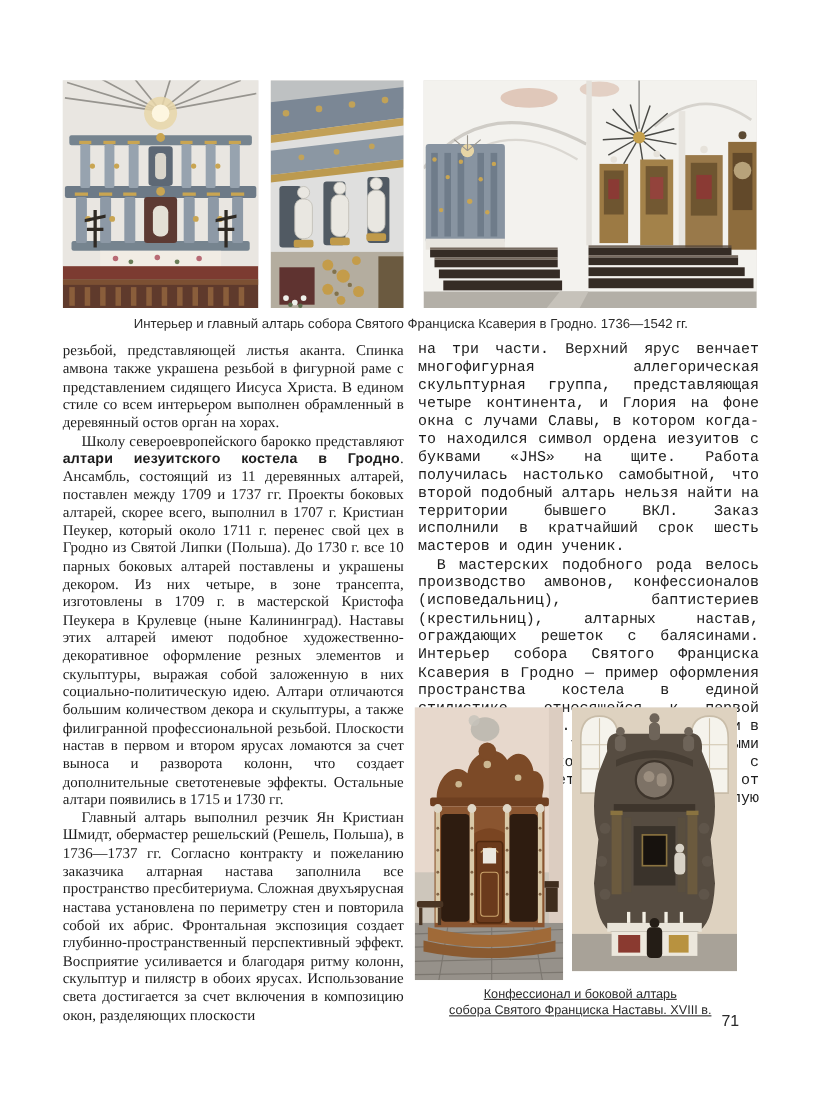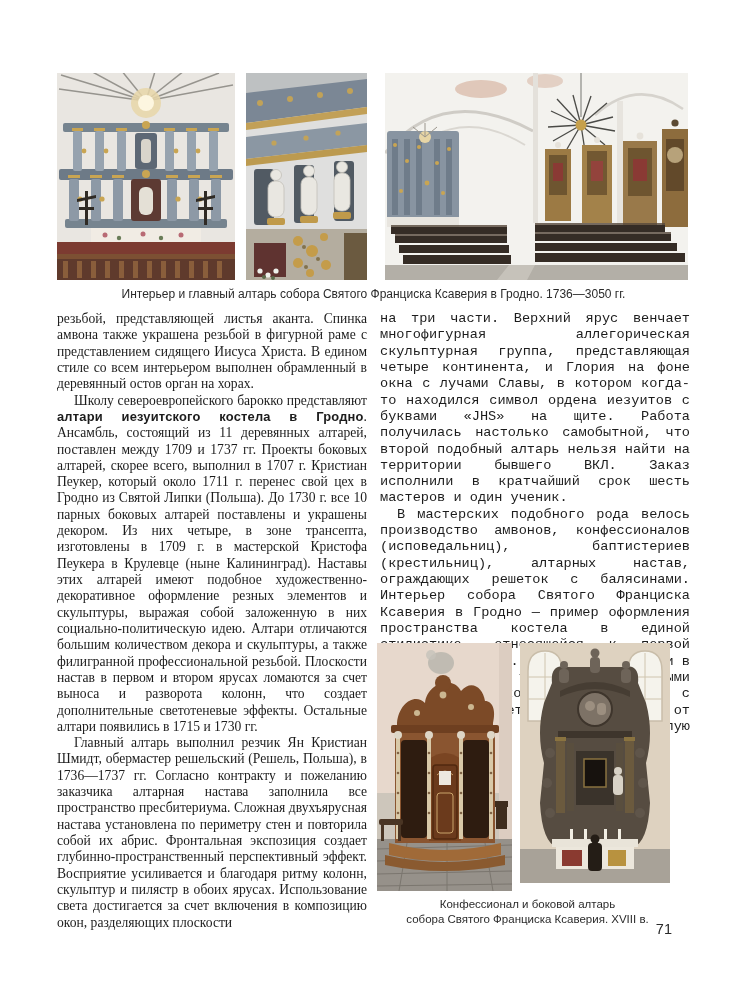--- a/index.html
+++ b/index.html
@@ -13,21 +13,21 @@
     overflow:hidden;
   }
   .photo{position:absolute;overflow:hidden;background:#e8e6e2;}
   .photo svg{display:block;width:100%;height:100%;}
   .caption{
     position:absolute;
     font-family:"Liberation Sans", sans-serif;
     font-size:12px;line-height:14.6px;
     color:#2b2b2b;text-align:center;
   }
-  .caption.small{font-size:11.5px;line-height:14.6px;}
+  .caption.small{font-size:11.5px;line-height:14.6px;text-decoration:underline;}
   .col{
     position:absolute;width:310px;
     font-size:13.6px;line-height:16.32px;
     text-align:justify;
   }
   .col p{margin:0;padding:0;}
   .col p.indent{text-indent:17px;}
   .bold-sans{
     font-family:"Liberation Sans", sans-serif;
     font-weight:700;font-size:12.9px;
@@ -288,21 +288,21 @@
         <rect x="6" y="152" width="116" height="2"></rect>
           <rect x="10" y="161" width="112" height="2"></rect>
         <rect x="150" y="150" width="130" height="2"></rect>
           <rect x="150" y="159" width="136" height="2"></rect>
       </g>
       <rect x="0" y="192" width="303" height="15" fill="#b3afa7"></rect>
       <polygon points="124,192 150,192 142,207 112,207" fill="#c6c2ba"></polygon>
     </svg>
   </figure>
 
-  <figcaption class="caption" style="left:57px;top:287px;width:633px;">Интерьер и главный алтарь собора Святого Франциска Ксаверия в Гродно. 1736—3050 гг.</figcaption>
+  <figcaption class="caption" style="left:57px;top:287px;width:633px;">Интерьер и главный алтарь собора Святого Франциска Ксаверия в Гродно. 1736—1542 гг.</figcaption>
 
   <div class="col" style="left:57px;top:311px;">
     <p class="noindent">резьбой, представляющей листья аканта. Спинка амвона также украшена резьбой в фигурной раме с представлением сидящего Иисуса Христа. В едином стиле со всем интерьером выполнен обрамленный в деревянный остов орга́н на хорах.</p>
     <p class="indent"><span>Школу североевропейского барокко представляют </span><span class="bold-sans">алтари иезуитского костела в Гродно</span><span>. Ансамбль, состоящий из 11 деревянных алтарей, поставлен между 1709 и 1737 гг. Проекты боковых алтарей, скорее всего, выполнил в 1707 г. Кристиан Пеукер, который около 1711 г. перенес свой цех в Гродно из Святой Липки (Польша). До 1730 г. все 10 парных боковых алтарей поставлены и украшены декором. Из них четыре, в зоне трансепта, изготовлены в 1709 г. в мастерской Кристофа Пеукера в Крулевце (ныне Калининград). Наставы этих алтарей имеют подобное художественно-декоративное оформление резных элементов и скульптуры, выражая собой заложенную в них социально-политическую идею. Алтари отличаются большим количеством декора и скульптуры, а также филигранной профессиональной резьбой. Плоскости настав в первом и втором ярусах ломаются за счет выноса и разворота колонн, что создает дополнительные светотеневые эффекты. Остальные алтари появились в 1715 и 1730 гг.</span></p>
     <p class="indent">Главный алтарь выполнил резчик Ян Кристиан Шмидт, обермастер решельский (Решель, Польша), в 1736—1737 гг. Согласно контракту и пожеланию заказчика алтарная настава заполнила все пространство пресбитериума. Сложная двухъярусная настава установлена по периметру стен и повторила собой их абрис. Фронтальная экспозиция создает глубинно-пространственный перспективный эффект. Восприятие усиливается и благодаря ритму колонн, скульптур и пилястр в обоих ярусах. Использование света достигается за счет включения в композицию окон, разделяющих плоскости</p>
   </div>
 
   <div class="col" style="left:380px;top:311px;font-family:Liberation Mono, monospace;">
     <p class="noindent">на три части. Верхний ярус венчает многофигурная аллегорическая скульптурная группа, представляющая четыре континента, и Глория на фоне окна с лучами Славы, в котором когда-то находился символ ордена иезуитов с буквами «JHS» на щите. Работа получилась настолько самобытной, что второй подобный алтарь нельзя найти на территории бывшего ВКЛ. Заказ исполнили в кратчайший срок шесть мастеров и один ученик.</p>
     <p class="indent">В мастерских подобного рода велось производство амвонов, конфессионалов (исповедальниц), баптистериев (крестильниц), алтарных настав, ограждающих решеток с балясинами. Интерьер собора Святого Франциска Ксаверия в Гродно — пример оформления пространства костела в единой стилистике, относящейся к первой половине XVIII в. Все боковые алтари в то время были темными, окрашенными красной терракотовой краской, с позолоченными деталями. В отличие от боковых главный алтарь имел светлую колористику.</p>
@@ -449,18 +449,18 @@
           <rect x="84" y="186" width="3" height="10"></rect>
           <rect x="98" y="186" width="3" height="10"></rect>
         </g>
       <circle cx="75" cy="196" r="4.5" fill="#241d16"></circle>
       <rect x="68" y="200" width="14" height="28" rx="4" fill="#241d16"></rect>
     </svg>
   </figure>
 
   <figcaption class="caption small" style="left:385px;top:897px;width:285px;">
     <div>Конфессионал и боковой алтарь</div>
-    <div>собора Святого Франциска Ксаверия. XVIII в.</div>
+    <div>собора Святого Франциска Наставы. XVIII в.</div>
   </figcaption>
 
   <div class="page-number" style="left:610px;top:921px;width:62px;">71</div>
 
 </div>
 
 </body></html>

